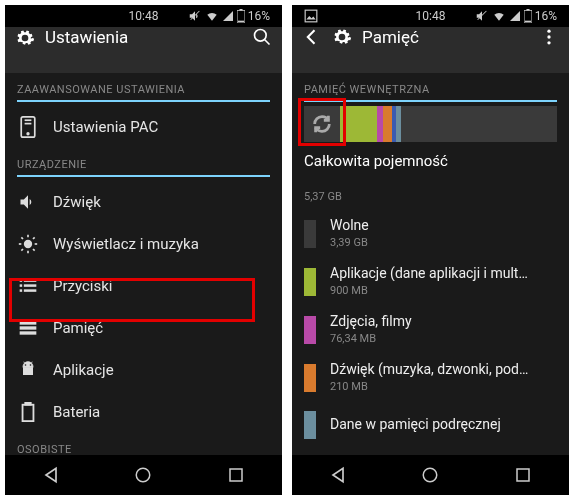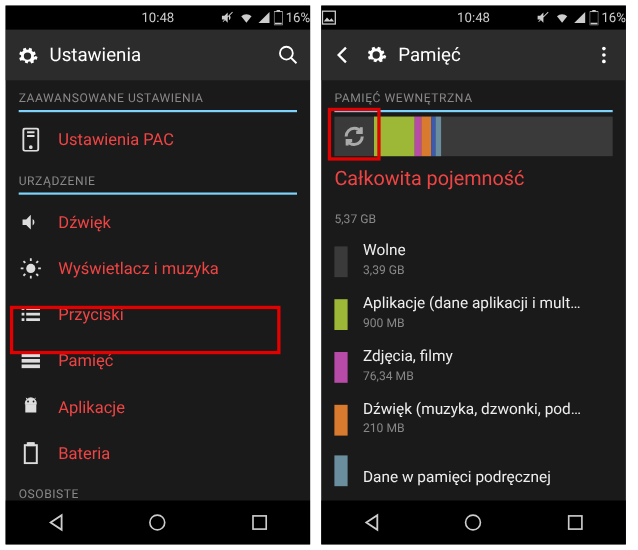--- a/index.html
+++ b/index.html
@@ -20,72 +20,72 @@
     flex-direction: column;
     overflow: hidden;
     position: relative;
   }
   .statusbar {
     height: 22px;
     background: #000;
     display: flex;
     align-items: center;
     justify-content: space-between;
-    padding: 0 0;
+    padding: 0 12px;
     font-size: 12px;
     color: #ccc;
   }
   .statusbar .center { position:absolute; left:50%; transform:translateX(-50%);}
   .statusbar .right { display:flex; align-items:center; gap:3px;}
   .appbar {
     height: 46px;
     background: #2c2c2c;
     display: flex;
-    align-items: center;
+    align-items: flex-start;
     padding: 0 10px;
     gap: 10px;
   }
   .appbar-title { font-size: 17px; color: #fff; flex:1; }
   .icon { display:inline-flex; width:20px; height:20px; }
   .content { flex:1; overflow:hidden; padding: 0 12px; }
   .section-header {
     color: #888;
     font-size: 11px;
     letter-spacing: 0.5px;
     padding: 10px 0 4px;
     border-bottom: 2px solid #7dd3fc;
     margin-bottom: 4px;
   }
   .list-item {
     display: flex;
     align-items: center;
     gap: 14px;
     height: 42px;
-    color: #ef4444;
+    color: #e5e5e5;
     font-size: 15px;
   }
   .list-item .item-icon { width:22px; height:22px; display:flex; align-items:center; justify-content:center;}
   .highlight-frame {
     position:absolute; border:3px solid #e30000; pointer-events:none;
   }
   .navbar {
     height: 40px; background:#000; display:flex; align-items:center; justify-content:space-around;
   }
   .navbtn { width:24px; height:24px; display:flex; align-items:center; justify-content:center;}
   
   .storage-row { display:flex; align-items:center; height:36px; padding:4px 0; }
   .refresh-box {
     width:36px; height:36px; background:#3a3a3a; display:flex; align-items:center; justify-content:center;
   }
   .bar { height:36px; display:flex; flex:1; background:#3a3a3a; }
   .seg { height:100%; }
   .total-row { padding:10px 0 6px; }
-  .total-title { font-size:18px; color:#ef4444; }
+  .total-title { font-size:15px; color:#ffffff; }
   .total-sub { font-size:11px; color:#888; margin-top:20px;}
-  .cat-row { display:flex; gap:14px; padding:8px 0; align-items:flex-end;}
+  .cat-row { display:flex; gap:14px; padding:8px 0; align-items:center;}
   .swatch { width:12px; height:28px; margin-top:2px;}
   .cat-text .t { font-size:14px; color:#eee; white-space:nowrap; overflow:hidden; text-overflow:ellipsis; max-width:200px;}
   .cat-text .s { font-size:11px; color:#888; margin-top:3px;}
   .left-icons { display:flex; gap:4px; align-items:center;}
 </style>
 </head>
 <body>
 
 <div class="phone">
   <div class="statusbar">

